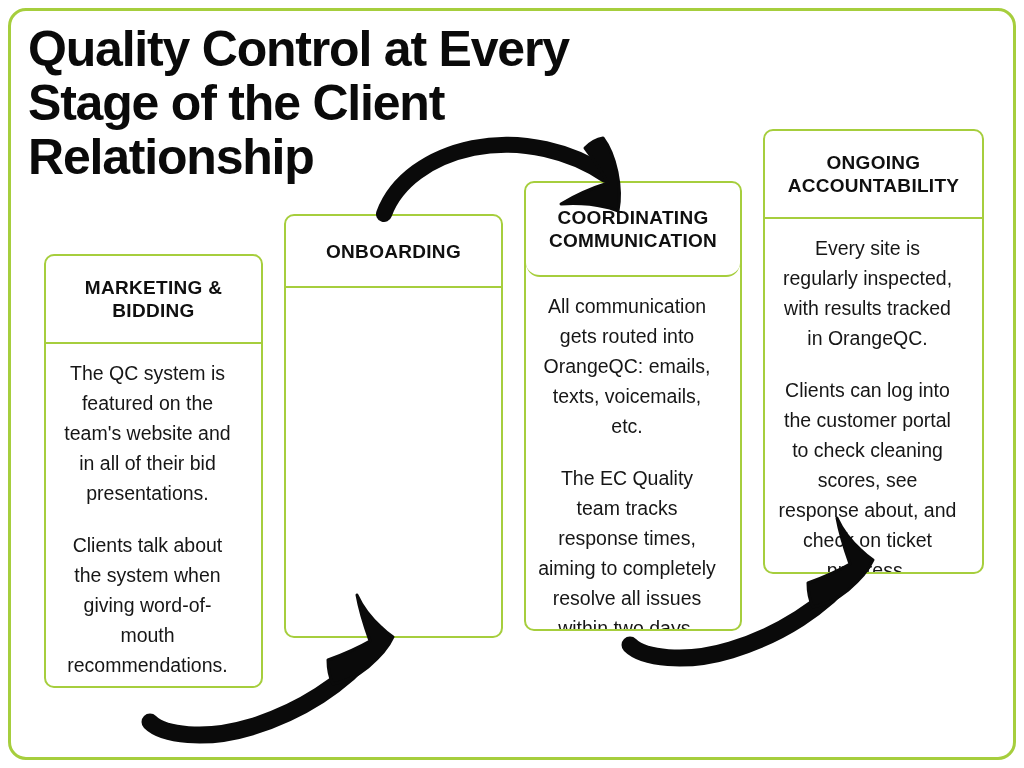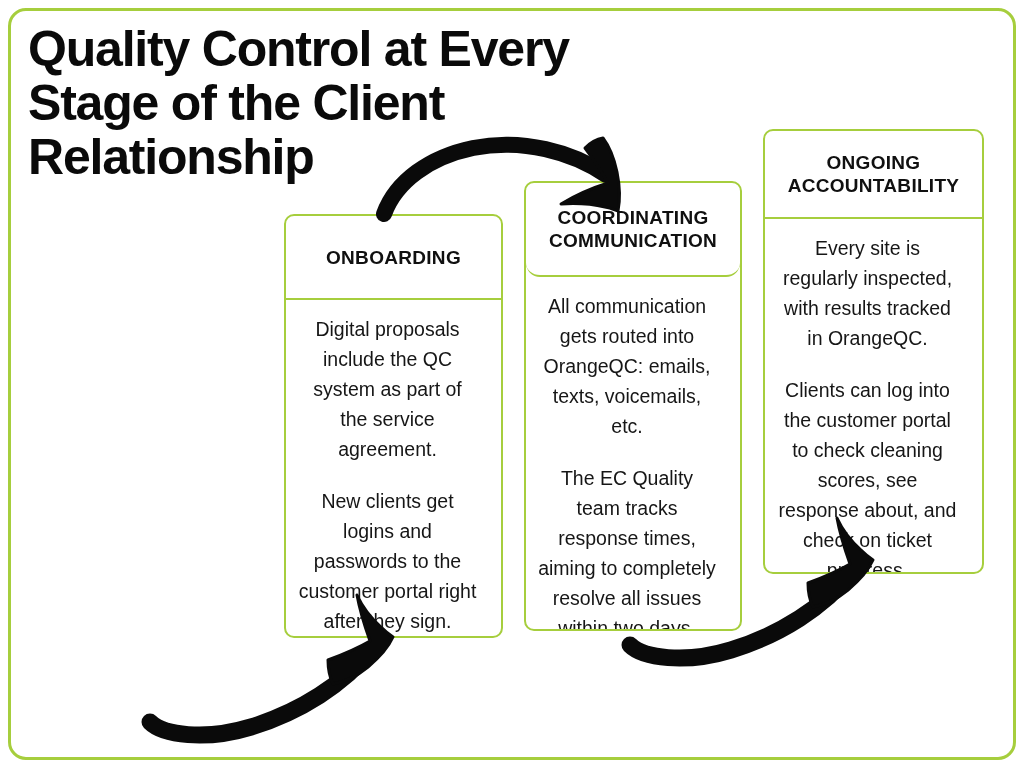--- a/index.html
+++ b/index.html
@@ -90,21 +90,21 @@
     font-size: 19.5px;
     line-height: 30px;
     color: #161616;
   }
   .card-body p:last-child { margin-bottom: 0; }
 
   
   #card-marketing        { left: 44px;  top: 254px; width: 219px; height: 434px; }
   #card-marketing   .card-header { height: 88px; }
   #card-onboarding       { left: 284px; top: 214px; width: 219px; height: 424px; }
-  #card-onboarding  .card-header { height: 84px; }
+  #card-onboarding  .card-header { height: 72px; }
   #card-coordinating     { left: 524px; top: 181px; width: 218px; height: 450px; }
   #card-coordinating .card-header { height: 94px; border-radius: 14px; }
   #card-accountability   { left: 763px; top: 129px; width: 221px; height: 445px; }
   #card-accountability .card-header { height: 88px; }
 
   
   #arrows {
     position: absolute;
     left: 0; top: 0;
     width: 1024px;
@@ -116,28 +116,34 @@
 <body>
 
 <div id="canvas">
 
   <div id="page-frame"></div>
 
   <h1 id="title">Quality Control at Every
 Stage of the Client
 Relationship</h1>
 
+  <div class="card" id="card-marketing">
+    <div class="card-header">
+      <div class="card-header-text">MARKETING &amp;
+BIDDING</div>
+    </div>
+    <div class="card-body">
+      <p>The QC system is featured on the team's website and in all of their bid presentations.</p>
+      <p>Clients talk about the system when giving word-of-mouth recommendations.</p>
+    </div>
+  </div>
 
   <div class="card" id="card-onboarding">
     <div class="card-header">
       <div class="card-header-text">ONBOARDING</div>
-    </div>
-    <div class="card-body">
-      <p>Digital proposals include the QC system as part of the service agreement.</p>
-      <p>New clients get logins and passwords to the customer portal right after they sign.</p>
     </div>
   </div>
 
   <div class="card" id="card-coordinating">
     <div class="card-header">
       <div class="card-header-text">COORDINATING
 COMMUNICATION</div>
     </div>
     <div class="card-body">
       <p>All communication gets routed into OrangeQC: emails, texts, voicemails, etc.</p>

